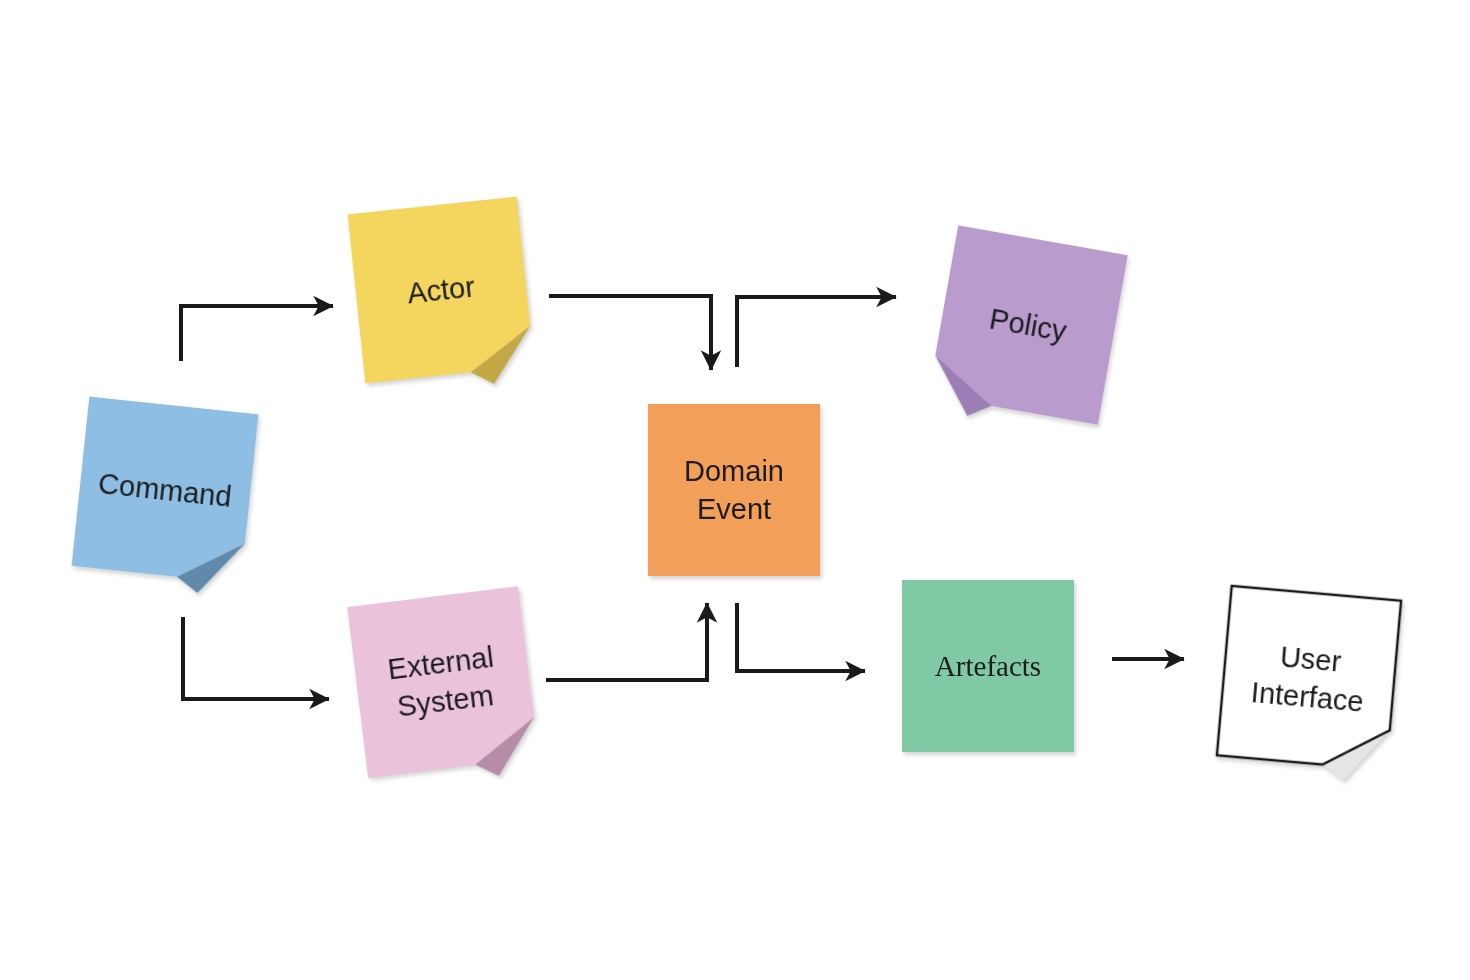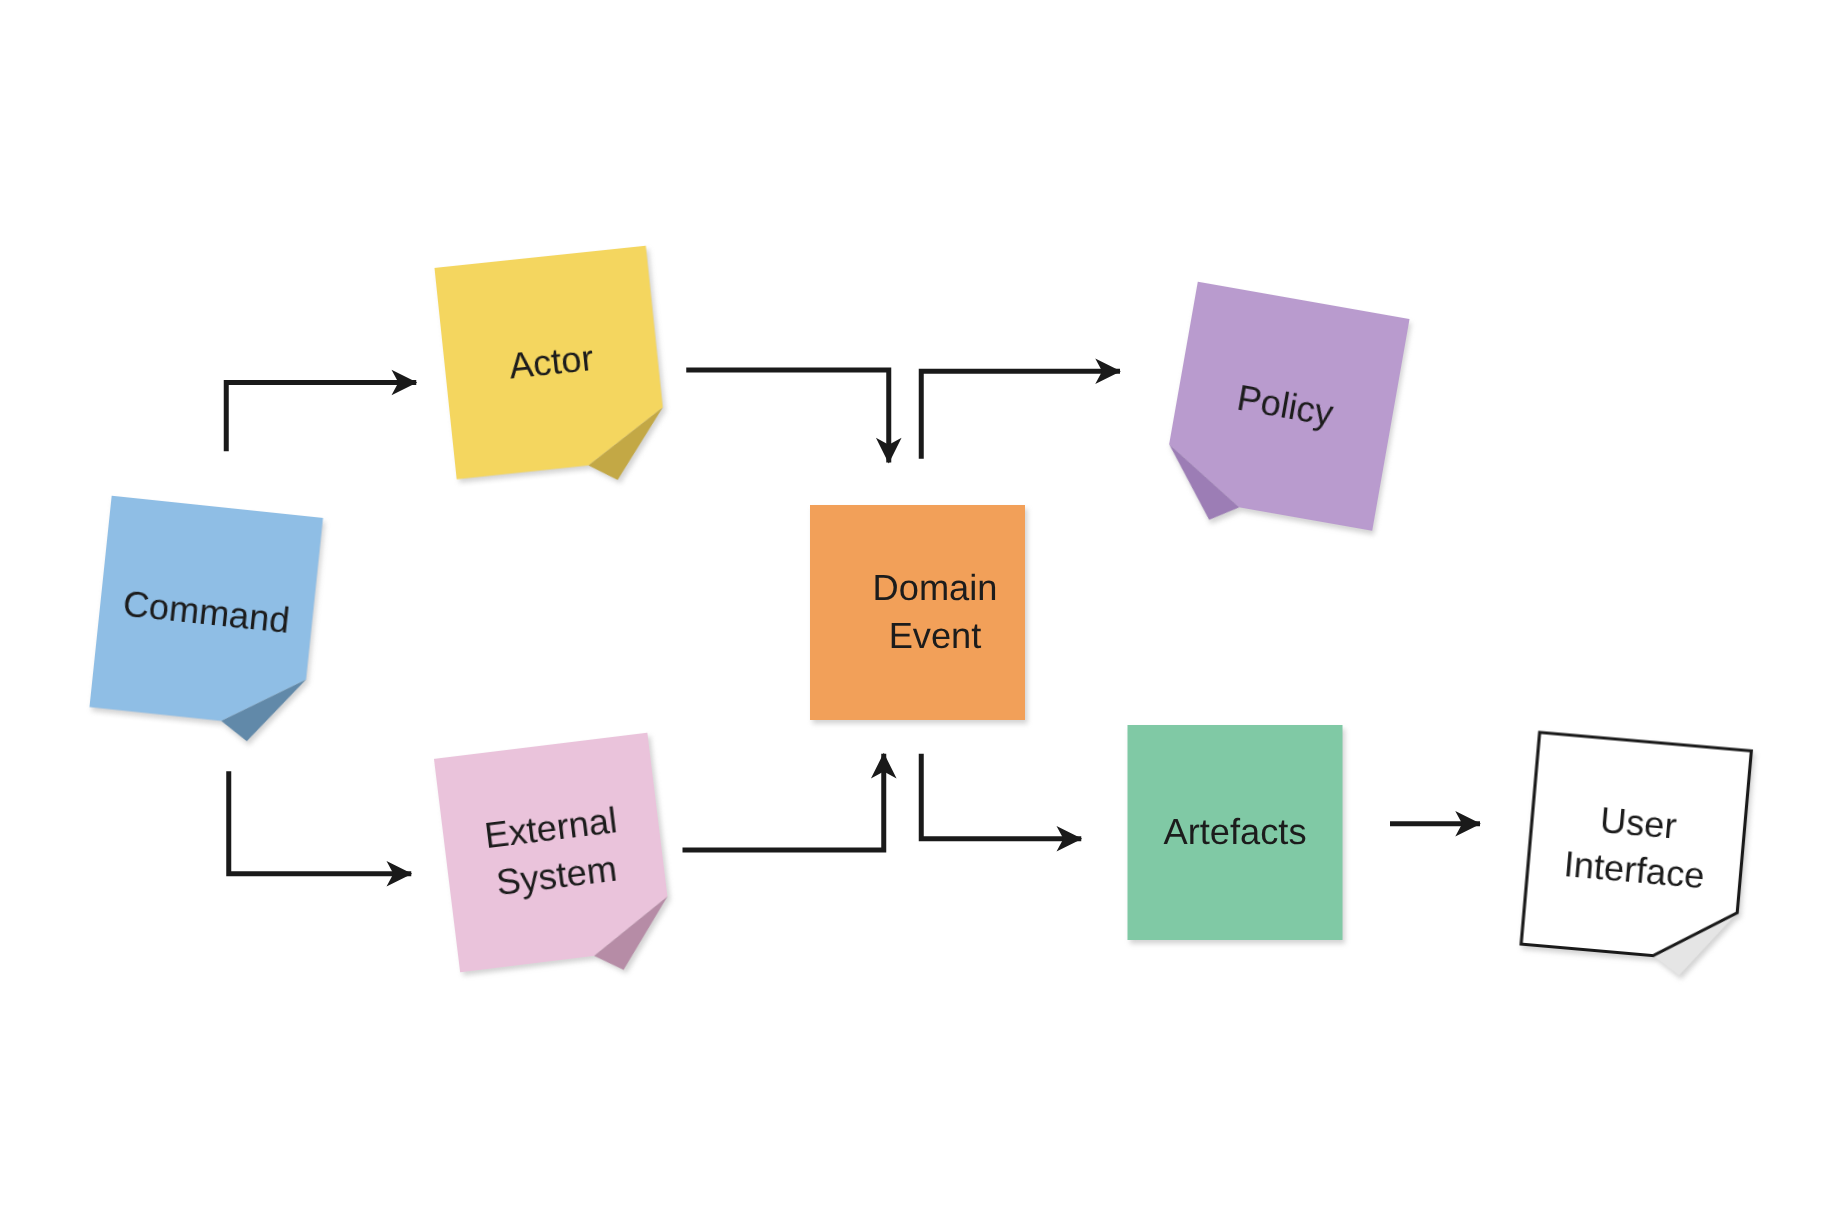--- a/index.html
+++ b/index.html
@@ -46,23 +46,23 @@
     font-size: 29px;
     line-height: 1.32;
     color: #1c1c1c;
     white-space: pre-line;
     pointer-events: none;
   }
   
   .note-command   { left: 80px;   top: 405px; width: 170px; height: 170px; transform: rotate(6deg); }
   .note-actor     { left: 356px;  top: 205px; width: 170px; height: 170px; transform: rotate(-6deg); }
   .note-external  { left: 357px;  top: 596px; width: 172px; height: 172px; transform: rotate(-7deg); }
-  .note-domain    { left: 648px;  top: 404px; width: 172px; height: 172px; padding-left: 28px; }
+  .note-domain    { left: 648px;  top: 404px; width: 172px; height: 172px; }
   .note-policy    { left: 942px;  top: 239px; width: 172px; height: 172px; transform: rotate(10deg); }
-  .note-artefacts { left: 902px;  top: 580px; width: 172px; height: 172px; }
+  .note-artefacts { left: 902px;  top: 580px; width: 172px; height: 172px; font-family: Liberation Serif, serif; }
   .note-ui        { left: 1224px; top: 593px; width: 170px; height: 170px; transform: rotate(5deg); }
   .note-ui .body  { stroke: #1a1a1a; stroke-width: 2.5; }
 </style>
 </head>
 <body>
 
 <div class="canvas">
 
   <svg class="arrows-layer" viewBox="0 0 1470 980" xmlns="http://www.w3.org/2000/svg">
     <defs>

